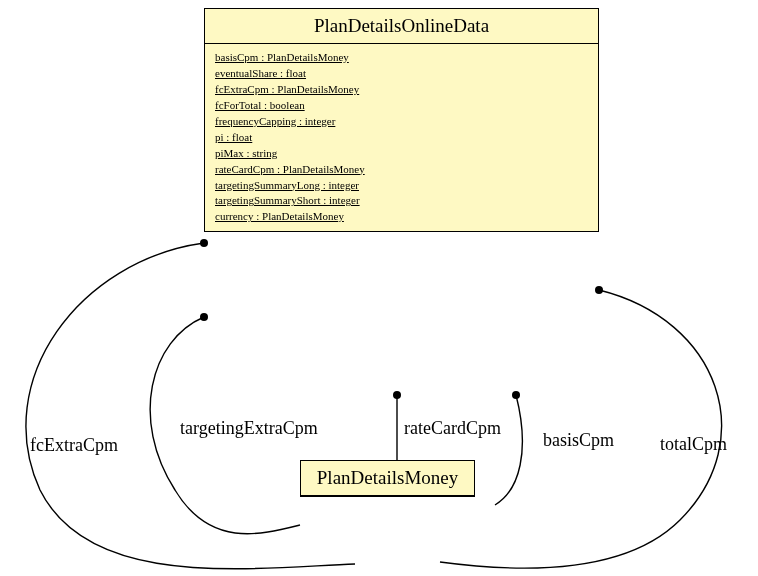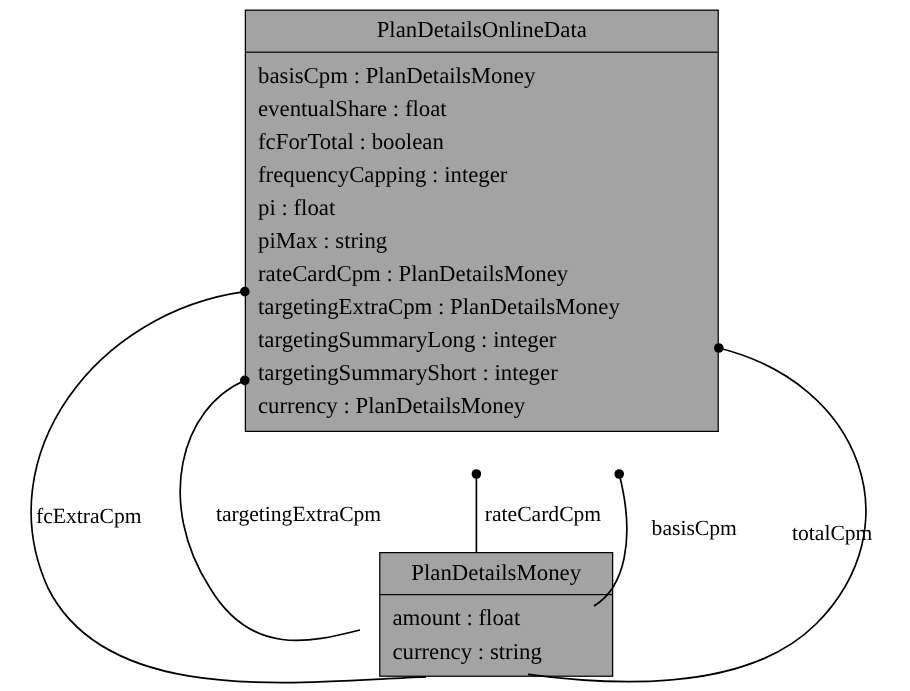--- a/index.html
+++ b/index.html
@@ -8,35 +8,36 @@
     margin: 0;
     padding: 0;
     width: 758px;
     height: 576px;
     background: #fff;
     position: relative;
   }
   .class-box {
     position: absolute;
     border: 1.5px solid #000;
-    background: #a3a3a3;
+    background: #fef9c3;
     box-sizing: border-box;
   }
   .class-title {
     text-align: center;
     padding: 6px 10px;
     font-size: 19px;
     border-bottom: 1.5px solid #000;
     box-sizing: border-box;
   }
   .class-attrs {
     padding: 6px 10px;
-    font-size: 19px;
+    font-size: 11px;
     line-height: 1.45;
     box-sizing: border-box;
+    text-decoration: underline;
   }
   .attr-line {
     white-space: nowrap;
   }
   .assoc-label {
     position: absolute;
     font-size: 18px;
     white-space: nowrap;
     text-align: center;
     pointer-events: none;
@@ -51,41 +52,37 @@
   }
 </style>
 </head>
 <body>
 
 <div class="class-box" style="left:204px; top:8px; width:395px;">
   <div class="class-title">PlanDetailsOnlineData</div>
   <div class="class-attrs">
     <div class="attr-line">basisCpm : PlanDetailsMoney</div>
     <div class="attr-line">eventualShare : float</div>
+    <div class="attr-line">fcExtraCpm : PlanDetailsMoney</div>
     <div class="attr-line">fcForTotal : boolean</div>
     <div class="attr-line">frequencyCapping : integer</div>
     <div class="attr-line">pi : float</div>
     <div class="attr-line">piMax : string</div>
     <div class="attr-line">rateCardCpm : PlanDetailsMoney</div>
-    <div class="attr-line">targetingExtraCpm : PlanDetailsMoney</div>
     <div class="attr-line">targetingSummaryLong : integer</div>
     <div class="attr-line">targetingSummaryShort : integer</div>
     <div class="attr-line">currency : PlanDetailsMoney</div>
   </div>
 </div>
 
-<div class="class-box" style="left:316px; top:460px; width:195px;">
+<div class="class-box" style="left:300px; top:460px; width:175px;">
   <div class="class-title">PlanDetailsMoney</div>
-  <div class="class-attrs">
-    <div class="attr-line">amount : float</div>
-    <div class="attr-line">currency : string</div>
-  </div>
 </div>
 
-<div class="assoc-label" style="left:30px; top:420px;">fcExtraCpm</div>
+<div class="assoc-label" style="left:30px; top:435px;">fcExtraCpm</div>
 <div class="assoc-label" style="left:180px; top:418px;">targetingExtraCpm</div>
 <div class="assoc-label" style="left:404px; top:418px;">rateCardCpm</div>
 <div class="assoc-label" style="left:543px; top:418px;margin-top:12px;">basisCpm</div>
 <div class="assoc-label" style="left:660px; top:434px;">totalCpm</div>
 
 <svg class="connectors">
 
   <line x1="397" y1="395" x2="397" y2="460" stroke="#000" stroke-width="1.4"></line>
   <circle cx="397" cy="395" r="4" fill="#000"></circle>
 

